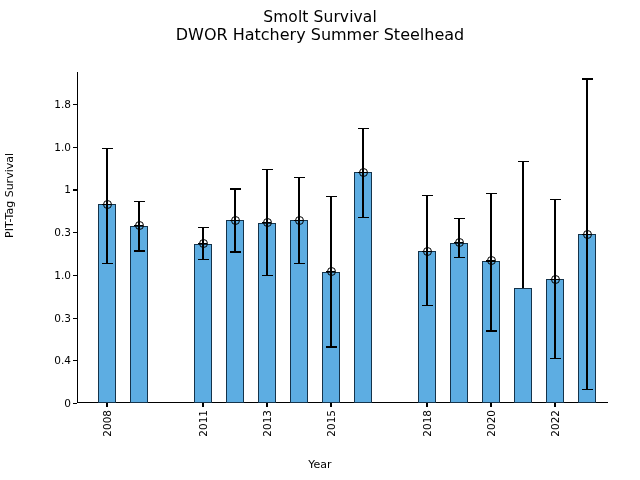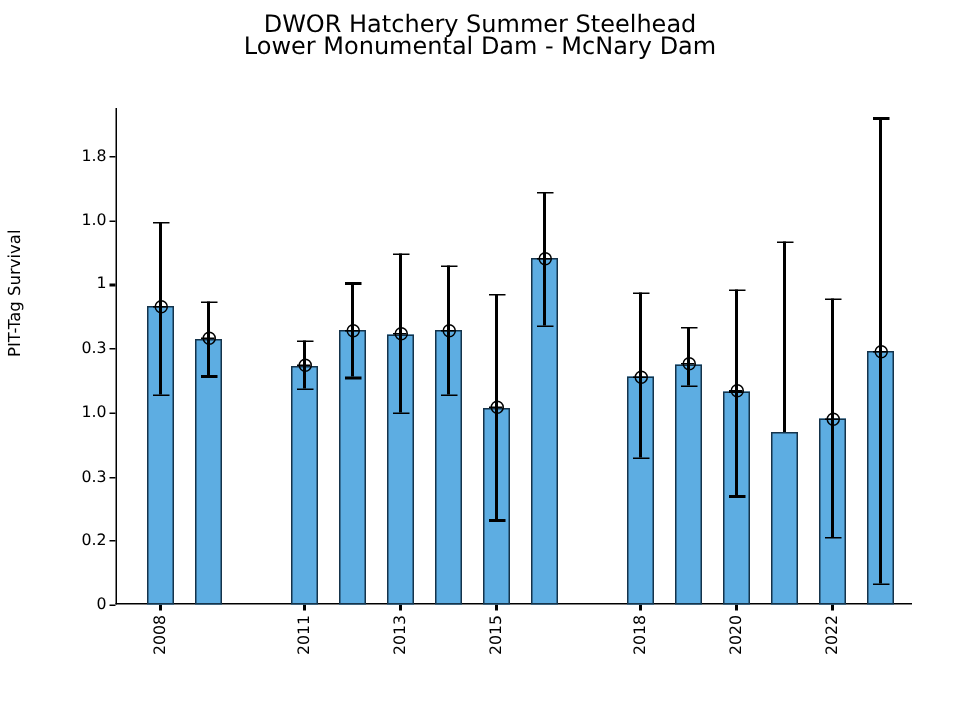--- a/index.html
+++ b/index.html
@@ -169,35 +169,35 @@
     font-size: 11px;
     color: #000;
   }
 </style>
 </head>
 <body>
 
 <div id="figure">
 
   <div class="title-block">
+    <div class="title-main">Smolt Survival</div>
     <div class="title-sub">DWOR Hatchery Summer Steelhead</div>
-    <div class="title-sub">Lower Monumental Dam - McNary Dam</div>
   </div>
 
   <div id="plot">
     <div class="spine-left"></div>
     <div class="spine-bottom"></div>
     <div id="yticks">
         <div class="ytick-wrap" style="top: 331px;">
           <div class="ytick" style="top: 0px;"></div>
           <div class="ytick-label">0</div>
         </div>
         <div class="ytick-wrap" style="top: 288.29px;">
           <div class="ytick" style="top: 0px;"></div>
-          <div class="ytick-label">0.2</div>
+          <div class="ytick-label">0.4</div>
         </div>
         <div class="ytick-wrap" style="top: 245.581px;">
           <div class="ytick" style="top: 0px;"></div>
           <div class="ytick-label">0.3</div>
         </div>
         <div class="ytick-wrap" style="top: 202.871px;">
           <div class="ytick" style="top: 0px;"></div>
           <div class="ytick-label">1.0</div>
         </div>
         <div class="ytick-wrap" style="top: 160.161px;">
@@ -299,14 +299,15 @@
         <div class="marker" style="left: 473.5px; top: 202.642px;"></div>
         <div class="bar" style="left: 501px; width: 18px; height: 168.703px;"></div>
         <div class="errbar" style="left: 509.45px; top: 6.40645px; height: 310.713px;"></div>
         <div class="errcap" style="left: 504.5px; top: 6.40645px;"></div>
         <div class="errcap" style="left: 504.5px; top: 317.119px;"></div>
         <div class="marker" style="left: 505.5px; top: 157.797px;"></div>
       </div>
   </div>
 
   <div id="ylabel">PIT-Tag Survival</div>
+  <div id="xlabel">Year</div>
 
 </div>
 
 </body></html>

